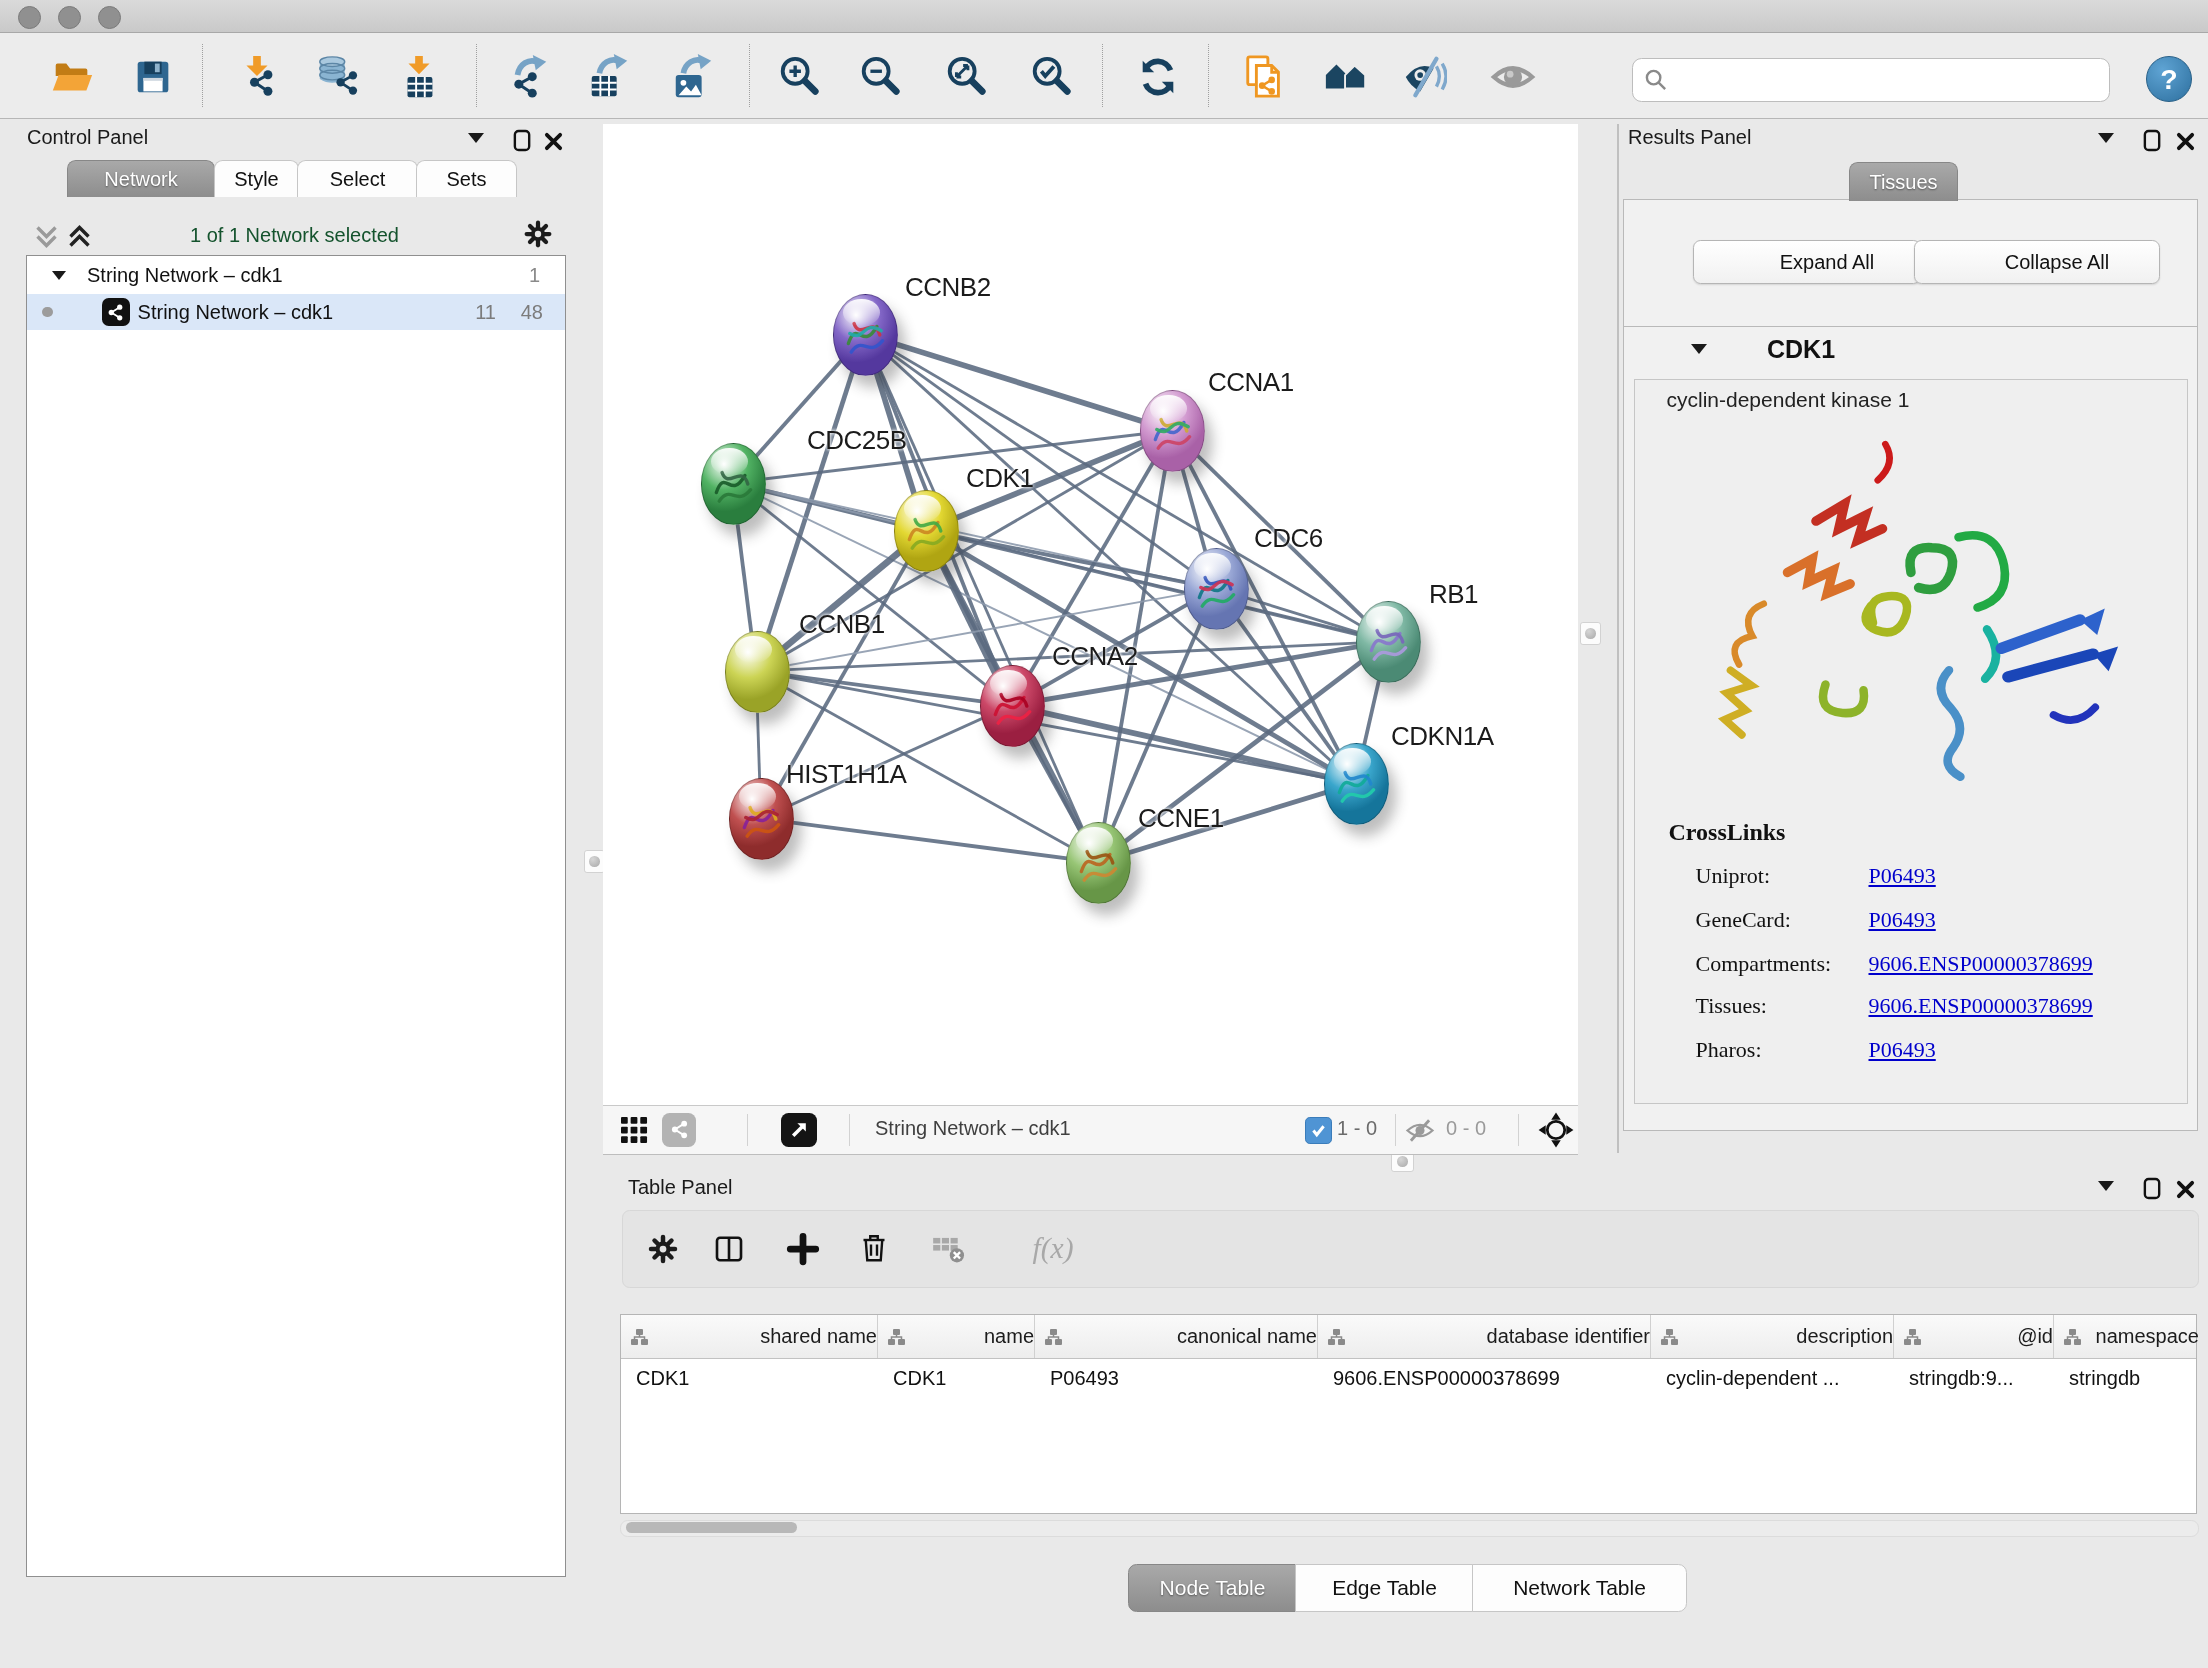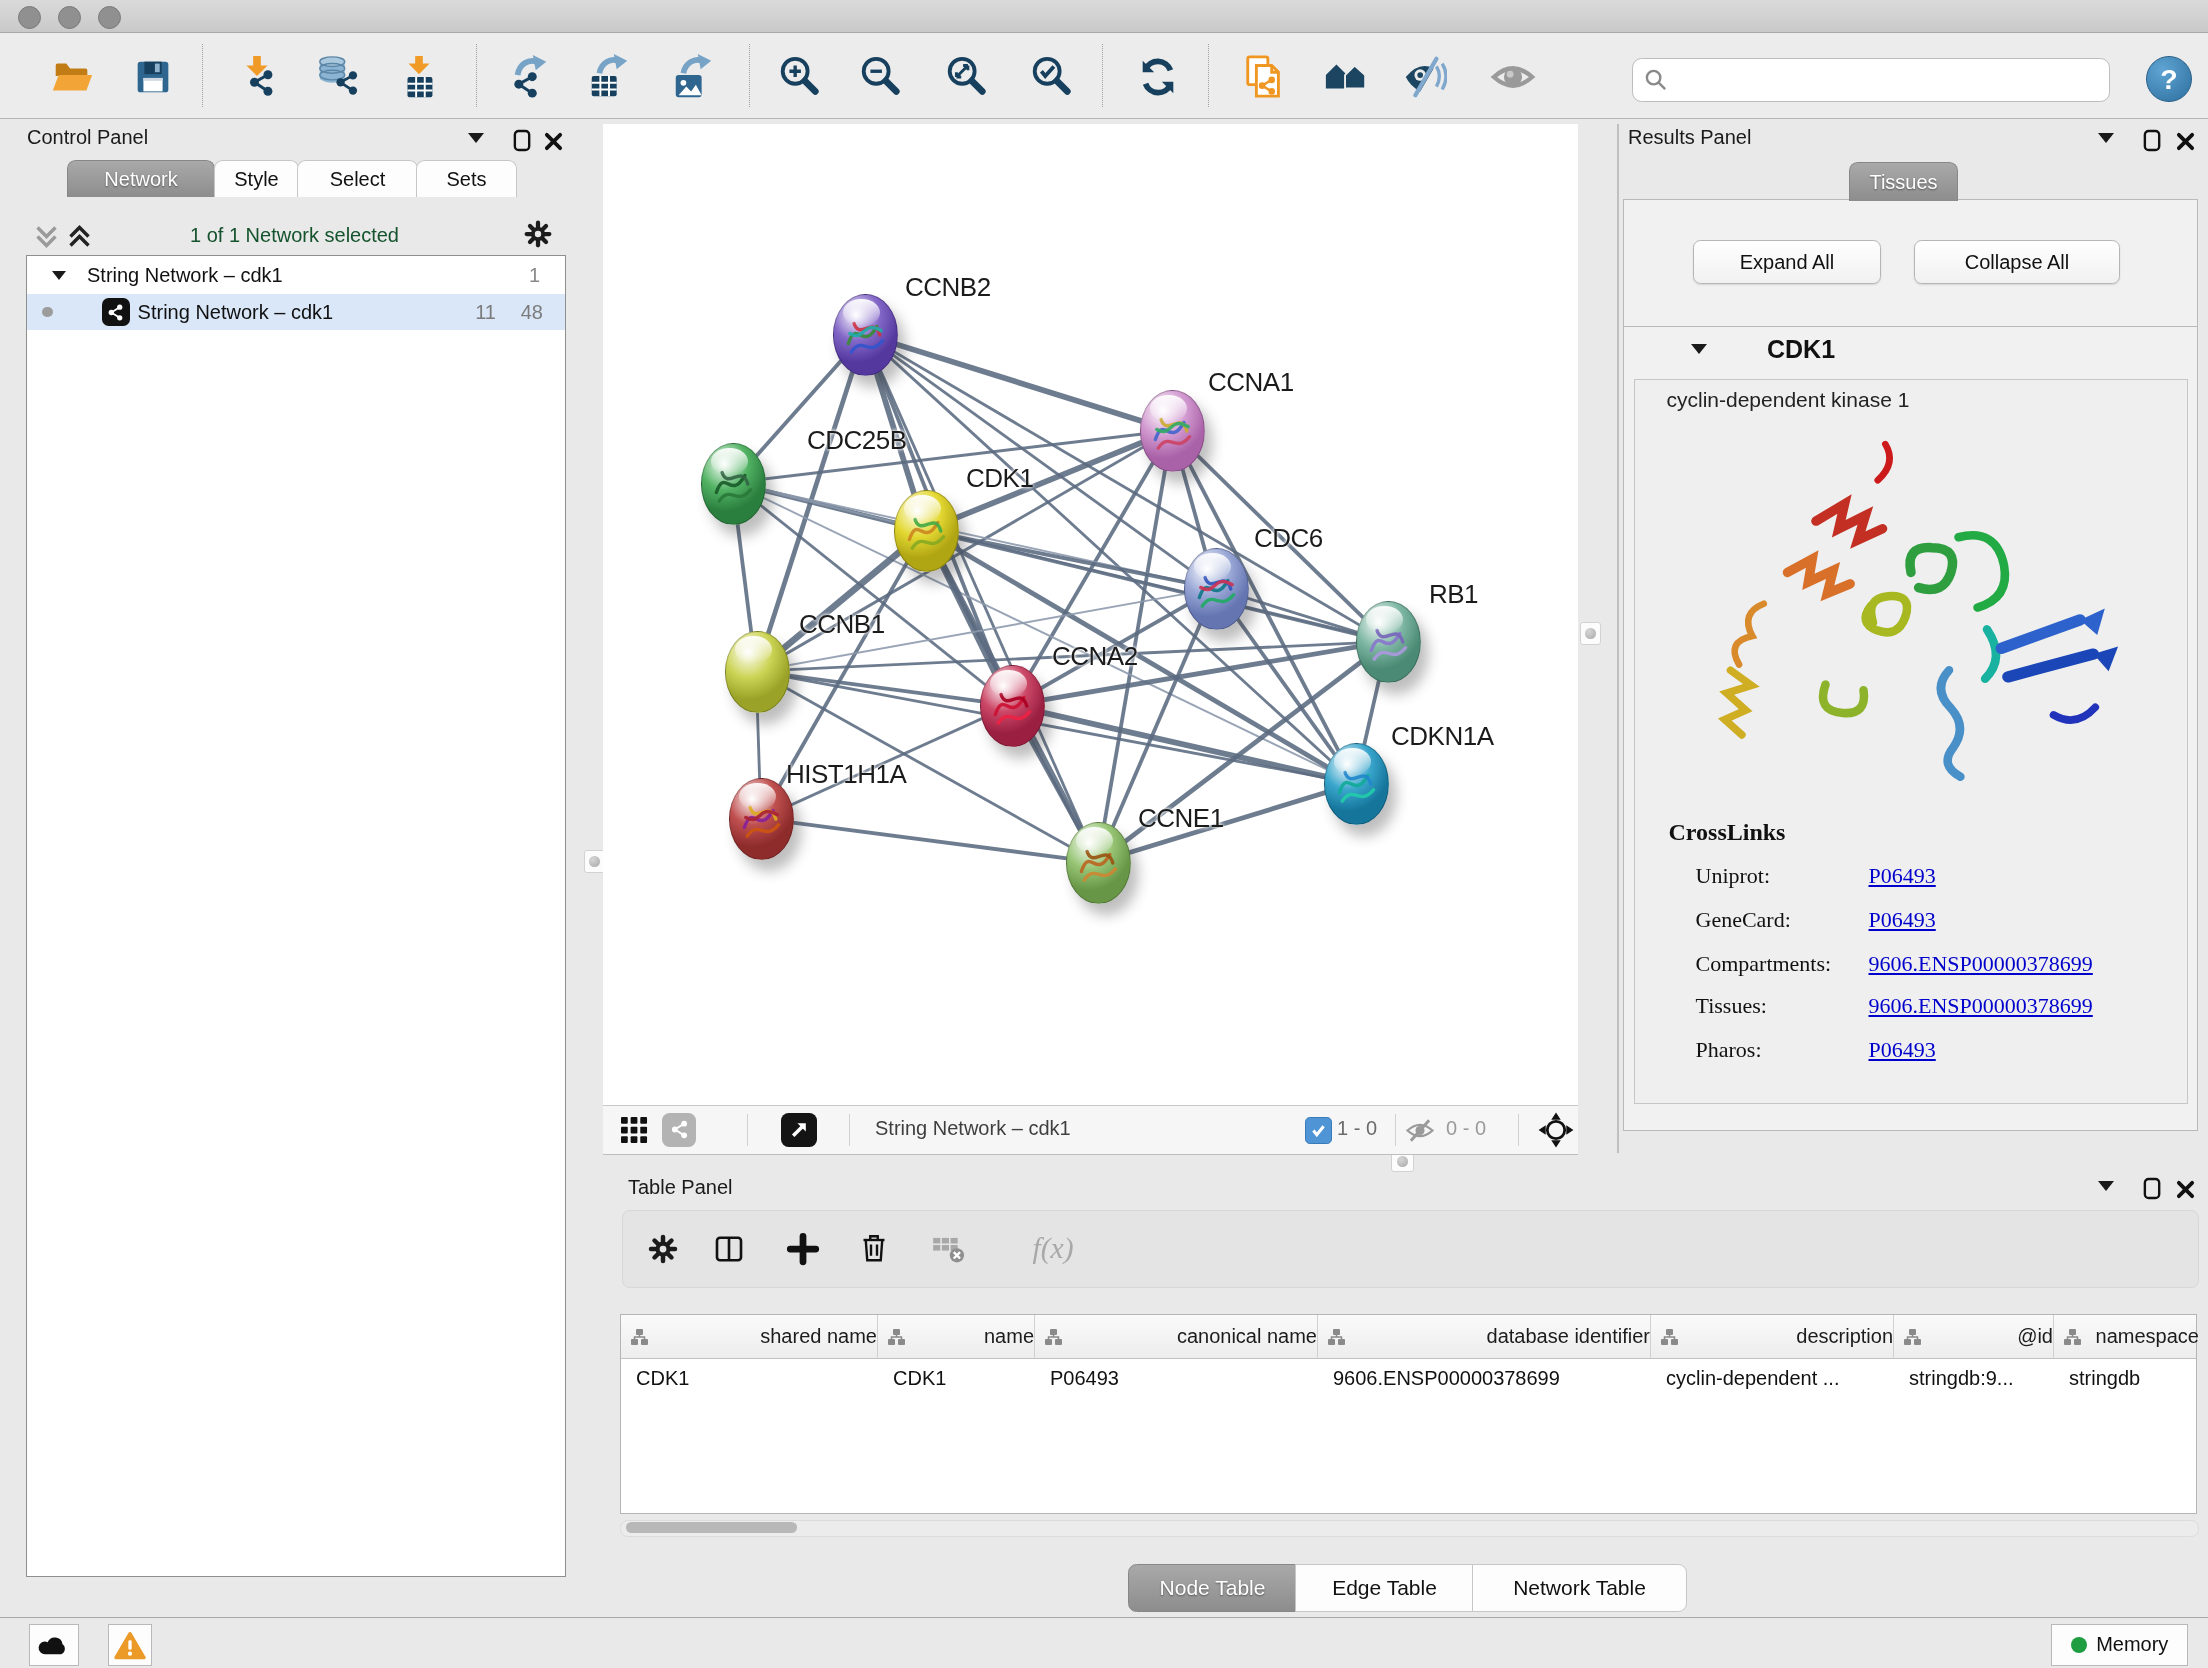--- a/index.html
+++ b/index.html
@@ -16,21 +16,21 @@
   #searchbox{position:absolute;left:1632px;top:25px;width:476px;height:42px;background:#fff;border:1px solid #bdbdbd;border-radius:9.5px;display:flex;align-items:center;}
   #searchbox input{border:none;outline:none;flex:1;font-size:19px;background:transparent;margin-left:7.6px;font-family:inherit;}
   #helpbtn{position:absolute;left:2146px;top:23px;width:44px;height:44px;border-radius:50%;background:radial-gradient(circle at 35% 30%,#5fa4d4,#2d6f9e);border:1px solid #275f87;color:#fff;font-size:28.5px;font-weight:bold;display:flex;align-items:center;justify-content:center;}
   
   .ph-title{font-size:20px;color:#1a1a1a;}
   .tri-down{width:0;height:0;border-left:8.6px solid transparent;border-right:8.6px solid transparent;border-top:10.5px solid #1a1a1a;display:inline-block;}
   .tab{position:absolute;background:#fdfdfd;border:1px solid #c6c6c6;border-bottom:none;border-radius:8.6px 8.6px 0 0;display:flex;align-items:center;justify-content:center;font-size:20px;color:#111;}
   .tab.sel{background:linear-gradient(#a9a9a9,#8d8d8d);color:#fff;text-shadow:0 1px 1.9px rgba(0,0,0,.45);border-color:#878787;text-align:center;}
   .btab{position:absolute;background:#fdfdfd;border:1px solid #c6c6c6;display:flex;align-items:center;justify-content:center;font-size:21px;color:#111;}
   .btab.sel{background:linear-gradient(#a9a9a9,#8d8d8d);color:#fff;text-shadow:0 1px 1.9px rgba(0,0,0,.45);border-color:#878787;}
-  .btn{background:linear-gradient(#ffffff,#f1f1f1);border:1px solid #b5b5b5;border-radius:7.6px;font-size:20px;color:#111;display:flex;align-items:center;justify-content:center;box-shadow:0 1px 1.9px rgba(0,0,0,.12);}
+  .btn{background:linear-gradient(#ffffff,#f1f1f1);border:1px solid #b5b5b5;border-radius:7.6px;font-size:20px;color:#111;display:flex;align-items:center;justify-content:center;box-shadow:0 1px 1.9px rgba(0,0,0,.12);padding-left:40px;}
   .handle{position:absolute;background:#fcfcfc;border:1px solid #d2d2d2;border-radius:2.9px;display:flex;align-items:center;justify-content:center;}
   .handle i{width:10.5px;height:10.5px;border-radius:50%;background:radial-gradient(circle at 35% 30%,#d6d6d6,#a9a9a9);display:block;}
   
   #cp-box{left:26px;top:255px;width:538px;height:1320px;background:#fff;border:1px solid #8f8f8f;}
   .net-row{position:absolute;left:0;width:100%;height:36px;display:flex;align-items:center;}
   
   #canvas{left:603px;top:124px;width:975px;height:982px;background:#fff;}
   .nnode{position:absolute;width:63px;height:80px;border-radius:50%;border:1px solid rgba(0,0,0,.22);box-shadow:7.6px 11.4px 12.4px rgba(40,40,40,.30);}
   .nnode .gloss{position:absolute;left:15%;top:5%;width:58%;height:34%;border-radius:50%;background:linear-gradient(rgba(255,255,255,.95),rgba(255,255,255,0));}
   .nlabel{position:absolute;font-size:26px;color:#1b1b1b;white-space:nowrap;letter-spacing:-0.5px;text-shadow:0 0 3.8px #fff,0 0 3.8px #fff;}
@@ -739,33 +739,15 @@
   <div class="btab sel" style="left:1128px;top:1564px;width:167px;height:46px;border-radius:8.6px 0 0 8.6px">
       <span>Node Table</span>
     </div>
   <div class="btab" style="left:1295px;top:1564px;width:177px;height:46px">
       <span>Edge Table</span>
     </div>
   <div class="btab" style="left:1472px;top:1564px;width:213px;height:46px;border-radius:0 8.6px 8.6px 0">
       <span>Network Table</span>
     </div>
 
-  <div id="statusbar" class="abs">
-    <div class="sbtn" style="left:28.5px;width:48px">
-      <svg width="34" height="28.5" viewBox="0 0 48 40">
-          <path d="M13 34 a9 9 0 1 1 2 -17 a11 11 0 0 1 21 3 a8 8 0 0 1 -2 14z" fill="#111"></path>
-        </svg>
-    </div>
-    <div class="sbtn" style="left:108px;width:42px">
-      <svg width="32" height="30" viewBox="0 0 48 44">
-          <path d="M24 5 L45 41 H3z" fill="#eb9a28" stroke="#eb9a28" stroke-width="5" stroke-linejoin="round"></path>
-          <rect x="21.5" y="15" width="5" height="14" rx="2" fill="#fff"></rect>
-          <circle cx="24" cy="35" r="3.2" fill="#fff"></circle>
-        </svg>
-    </div>
-    <div class="sbtn" style="left:2051px;width:135px;border-width:1px">
-      <span style="width:16px;height:16px;border-radius:50%;background:#1f9d40;margin-right:9.5px"></span>
-      <span style="font-size:20px;color:#111">Memory</span>
-    </div>
-  </div>
 
 </div>
 
 
 </body></html>

